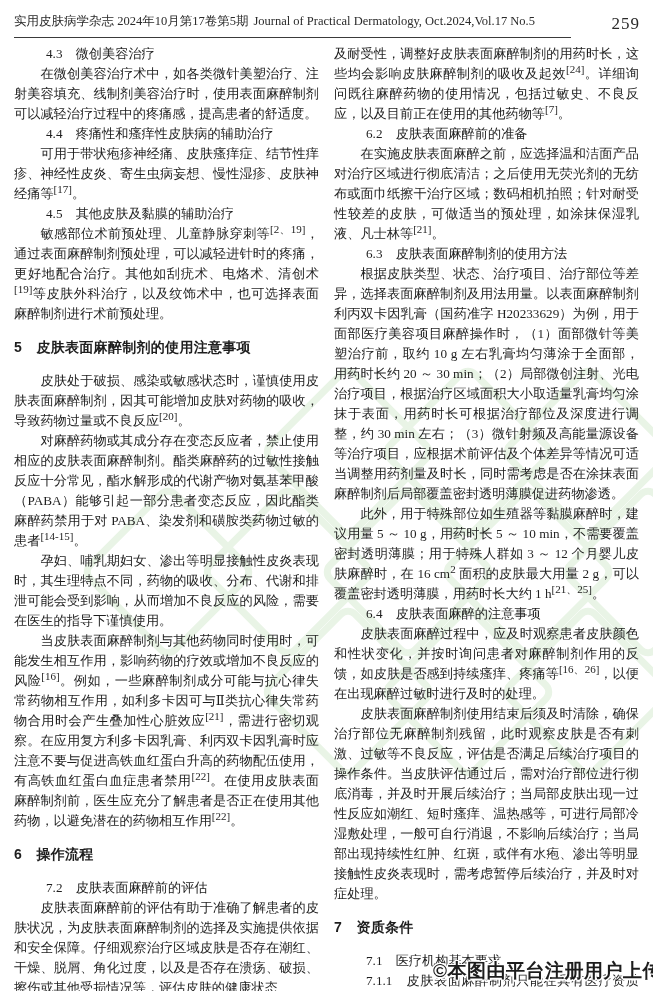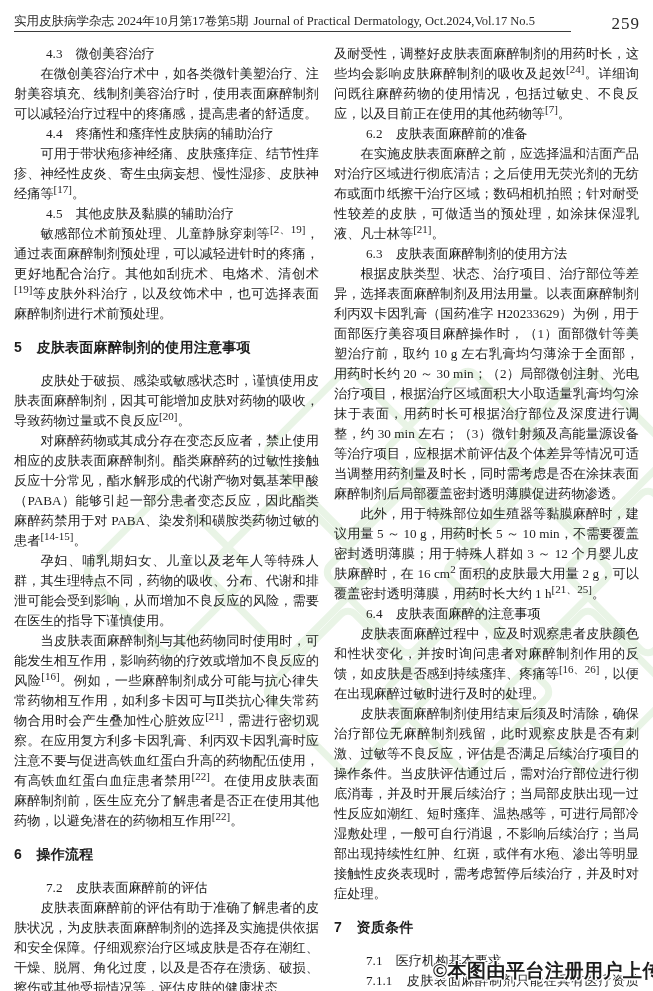--- a/index.html
+++ b/index.html
@@ -20,21 +20,21 @@
     z-index: 0; pointer-events: none;
   }
   .header {
     position: absolute; top: 13px; left: 14px; right: 13px;
     display: flex; align-items: flex-start;
     font-size: 12.5px; z-index: 2; color: #2a2a2a;
   }
   .header-title {
     width: 557px;
     border-bottom: 1.2px solid #3a3a3a;
-    padding-bottom: 1px;
+    padding-bottom: 7px;
     white-space: nowrap; overflow: hidden;
   }
   .header-title .en { margin-left: 5px; }
   .header-page { margin-left: auto; font-size: 17px; letter-spacing: 1px; padding-top: 1px; }
   .col {
     position: absolute; top: 44px; width: 305px;
     z-index: 1;
     font-size: 13.2px; line-height: 20px;
     text-align: justify;
     color: #1e1e1e;
@@ -96,21 +96,21 @@
   <div id="col-left" class="col col-left">
       <h3 class="h3"><span>4.3　微创美容治疗</span></h3>
       <p class="p"><span>在微创美容治疗术中，如各类微针美塑治疗、注射美容填充、线制剂美容治疗时，使用表面麻醉制剂可以减轻治疗过程中的疼痛感，提高患者的舒适度。</span></p>
       <h3 class="h3"><span>4.4　疼痛性和瘙痒性皮肤病的辅助治疗</span></h3>
       <p class="p"><span>可用于带状疱疹神经痛、皮肤瘙痒症、结节性痒疹、神经性皮炎、寄生虫病妄想、慢性湿疹、皮肤神经痛等</span><sup>[17]</sup><span>。</span></p>
       <h3 class="h3"><span>4.5　其他皮肤及黏膜的辅助治疗</span></h3>
       <p class="p"><span>敏感部位术前预处理、儿童静脉穿刺等</span><sup>[2、19]</sup><span>，通过表面麻醉制剂预处理，可以减轻进针时的疼痛，更好地配合治疗。其他如刮疣术、电烙术、清创术</span><sup>[19]</sup><span>等皮肤外科治疗，以及纹饰术中，也可选择表面麻醉制剂进行术前预处理。</span></p>
       <h2 class="h2"><span>5　皮肤表面麻醉制剂的使用注意事项</span></h2>
       <p class="p"><span>皮肤处于破损、感染或敏感状态时，谨慎使用皮肤表面麻醉制剂，因其可能增加皮肤对药物的吸收，导致药物过量或不良反应</span><sup>[20]</sup><span>。</span></p>
       <p class="p"><span>对麻醉药物或其成分存在变态反应者，禁止使用相应的皮肤表面麻醉制剂。酯类麻醉药的过敏性接触反应十分常见，酯水解形成的代谢产物对氨基苯甲酸（PABA）能够引起一部分患者变态反应，因此酯类麻醉药禁用于对 PABA、染发剂和磺胺类药物过敏的患者</span><sup>[14-15]</sup><span>。</span></p>
-      <p class="p"><span>孕妇、哺乳期妇女、儿童以及老年人等特殊人群，其生理特点不同，药物的吸收、分布、代谢和排泄可能会受到影响，从而增加不良反应的风险，需要在医生的指导下谨慎使用。</span></p>
+      <p class="p"><span>孕妇、哺乳期妇女、渗出等明显接触性皮炎表现时，其生理特点不同，药物的吸收、分布、代谢和排泄可能会受到影响，从而增加不良反应的风险，需要在医生的指导下谨慎使用。</span></p>
       <p class="p"><span>当皮肤表面麻醉制剂与其他药物同时使用时，可能发生相互作用，影响药物的疗效或增加不良反应的风险</span><sup>[16]</sup><span>。例如，一些麻醉制剂成分可能与抗心律失常药物相互作用，如利多卡因可与Ⅱ类抗心律失常药物合用时会产生叠加性心脏效应</span><sup>[21]</sup><span>，需进行密切观察。在应用复方利多卡因乳膏、利丙双卡因乳膏时应注意不要与促进高铁血红蛋白升高的药物配伍使用，有高铁血红蛋白血症患者禁用</span><sup>[22]</sup><span>。在使用皮肤表面麻醉制剂前，医生应充分了解患者是否正在使用其他药物，以避免潜在的药物相互作用</span><sup>[22]</sup><span>。</span></p>
       <h2 class="h2"><span>6　操作流程</span></h2>
       <h3 class="h3"><span>7.2　皮肤表面麻醉前的评估</span></h3>
       <p class="p"><span>皮肤表面麻醉前的评估有助于准确了解患者的皮肤状况，为皮肤表面麻醉制剂的选择及实施提供依据和安全保障。仔细观察治疗区域皮肤是否存在潮红、干燥、脱屑、角化过度，以及是否存在溃疡、破损、擦伤或其他受损情况等，评估皮肤的健康状态</span></p>
     </div>
   <div id="col-right" class="col col-right">
       <p class="pc"><span>及耐受性，调整好皮肤表面麻醉制剂的用药时长，这些均会影响皮肤麻醉制剂的吸收及起效</span><sup>[24]</sup><span>。详细询问既往麻醉药物的使用情况，包括过敏史、不良反应，以及目前正在使用的其他药物等</span><sup>[7]</sup><span>。</span></p>
       <h3 class="h3"><span>6.2　皮肤表面麻醉前的准备</span></h3>
       <p class="p"><span>在实施皮肤表面麻醉之前，应选择温和洁面产品对治疗区域进行彻底清洁；之后使用无荧光剂的无纺布或面巾纸擦干治疗区域；数码相机拍照；针对耐受性较差的皮肤，可做适当的预处理，如涂抹保湿乳液、凡士林等</span><sup>[21]</sup><span>。</span></p>
       <h3 class="h3"><span>6.3　皮肤表面麻醉制剂的使用方法</span></h3>

